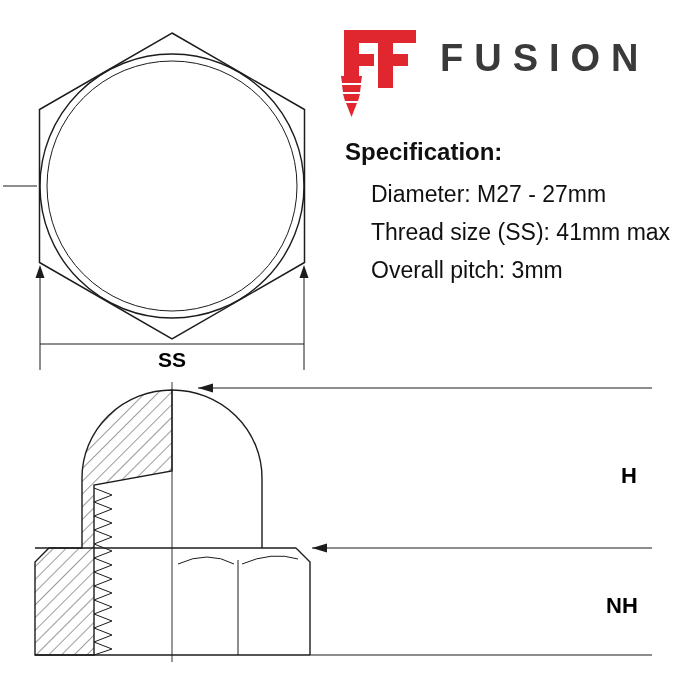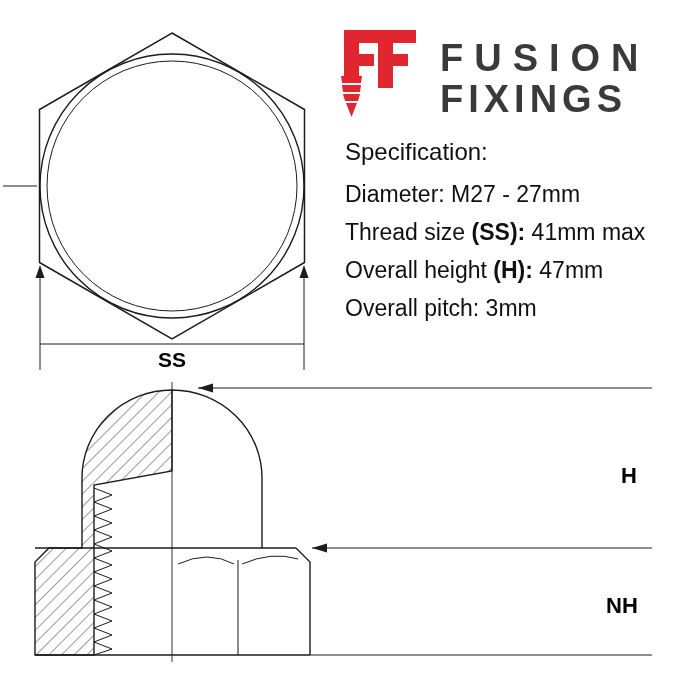--- a/index.html
+++ b/index.html
@@ -8,23 +8,23 @@
     font-family:"Liberation Sans",sans-serif;color:#101010;overflow:hidden;
   }
   .abs{position:absolute;}
   #top-view{left:0;top:0;}
   #side-view{left:0;top:372px;}
   #logo-icon{left:330px;top:26px;}
   #logo-text{left:440px;top:38px;color:#3a3a3a;font-weight:bold;line-height:41px;}
   .brand-line1{font-size:38px;letter-spacing:11px;}
   .brand-line2{font-size:38px;letter-spacing:5px;}
   #spec{left:345px;top:138px;font-size:23px;width:350px;}
-  .spec-heading{font-weight:normal;font-size:24px;margin-bottom:9px;}
-  .spec-line{line-height:38px;white-space:nowrap;}
-  .b{font-weight:bold;}
+  .spec-heading{font-weight:bold;font-size:24px;margin-bottom:9px;}
+  .spec-line{line-height:38px;white-space:nowrap;margin-left:26px;}
+  .b{font-weight:normal;}
   svg text{font-family:"Liberation Sans",sans-serif;}
 </style>
 </head>
 <body>
 
 <svg id="top-view" class="abs" width="350" height="378" viewBox="0 0 350 378">
   <g stroke="#1c1c1c" fill="none">
 
     <polygon points="172,33 304.5,109.5 304.5,262.5 172,339 39.5,262.5 39.5,109.5" stroke-width="1.5"></polygon>
 
@@ -57,33 +57,29 @@
 
     <polygon points="11,50 32,50 31,57 12,57"></polygon>
     <polygon points="12,59 31,59 30,66 13,66"></polygon>
     <polygon points="13,68 30,68 28,75 15,75"></polygon>
     <polygon points="16,77 27,77 21.5,91"></polygon>
   </g>
 </svg>
 
 <div id="logo-text" class="abs">
   <div class="brand-line1">FUSION</div>
-  <div class="brand-line2">FIXINGS</div>
 </div>
 
 <div id="spec" class="abs">
   <div class="spec-heading">Specification:</div>
   <div class="spec-line">
     <span>Diameter: M27 - 27mm</span><span class="b"></span><span></span>
   </div>
   <div class="spec-line">
     <span>Thread size </span><span class="b">(SS):</span><span> 41mm max</span>
-  </div>
-  <div class="spec-line">
-    <span>Overall height </span><span class="b">(H):</span><span> 47mm</span>
   </div>
   <div class="spec-line">
     <span>Overall pitch: 3mm</span><span class="b"></span><span></span>
   </div>
 </div>
 
 <svg id="side-view" class="abs" width="700" height="328" viewBox="0 0 700 328">
   <defs>
     <pattern id="hatch" width="9" height="9" patternUnits="userSpaceOnUse" patternTransform="rotate(45)">
       <line x1="0" y1="0" x2="0" y2="9" stroke="#3a3a3a" stroke-width="1"></line>

